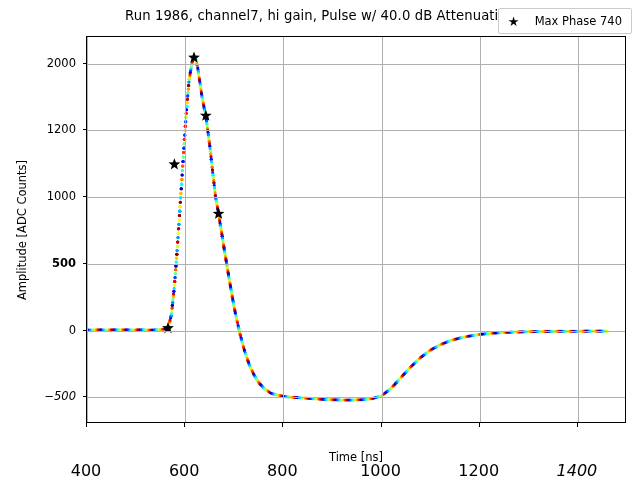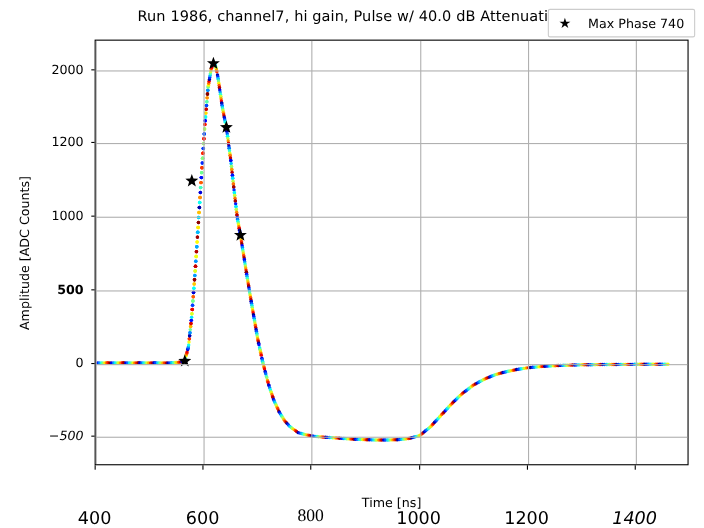--- a/index.html
+++ b/index.html
@@ -805,20 +805,20 @@
     <div class="tlabel-y" style="top: 196.138px;">1000</div>
     <div class="tick-y" style="top: 129.414px;"></div>
     <div class="tlabel-y" style="top: 129.414px;">1200</div>
     <div class="tick-y" style="top: 62.6897px;"></div>
     <div class="tlabel-y" style="top: 62.6897px;">2000</div>
     <div class="tick-x" style="left: 86px;"></div>
     <div class="tlabel-x" style="left: 86px;">400</div>
     <div class="tick-x" style="left: 184.182px;"></div>
     <div class="tlabel-x" style="left: 184.182px;">600</div>
     <div class="tick-x" style="left: 282.364px;"></div>
-    <div class="tlabel-x" style="left: 282.364px; font-family: Liberation Serif, serif;">800</div>
+    <div class="tlabel-x" style="left: 282.364px;">800</div>
     <div class="tick-x" style="left: 380.545px;"></div>
     <div class="tlabel-x" style="left: 380.545px;">1000</div>
     <div class="tick-x" style="left: 478.727px;"></div>
     <div class="tlabel-x" style="left: 478.727px;">1200</div>
     <div class="tick-x" style="left: 576.909px;"></div>
     <div class="tlabel-x" style="left: 576.909px; font-style: italic;">1400</div>
   </div>
 
 </body></html>

